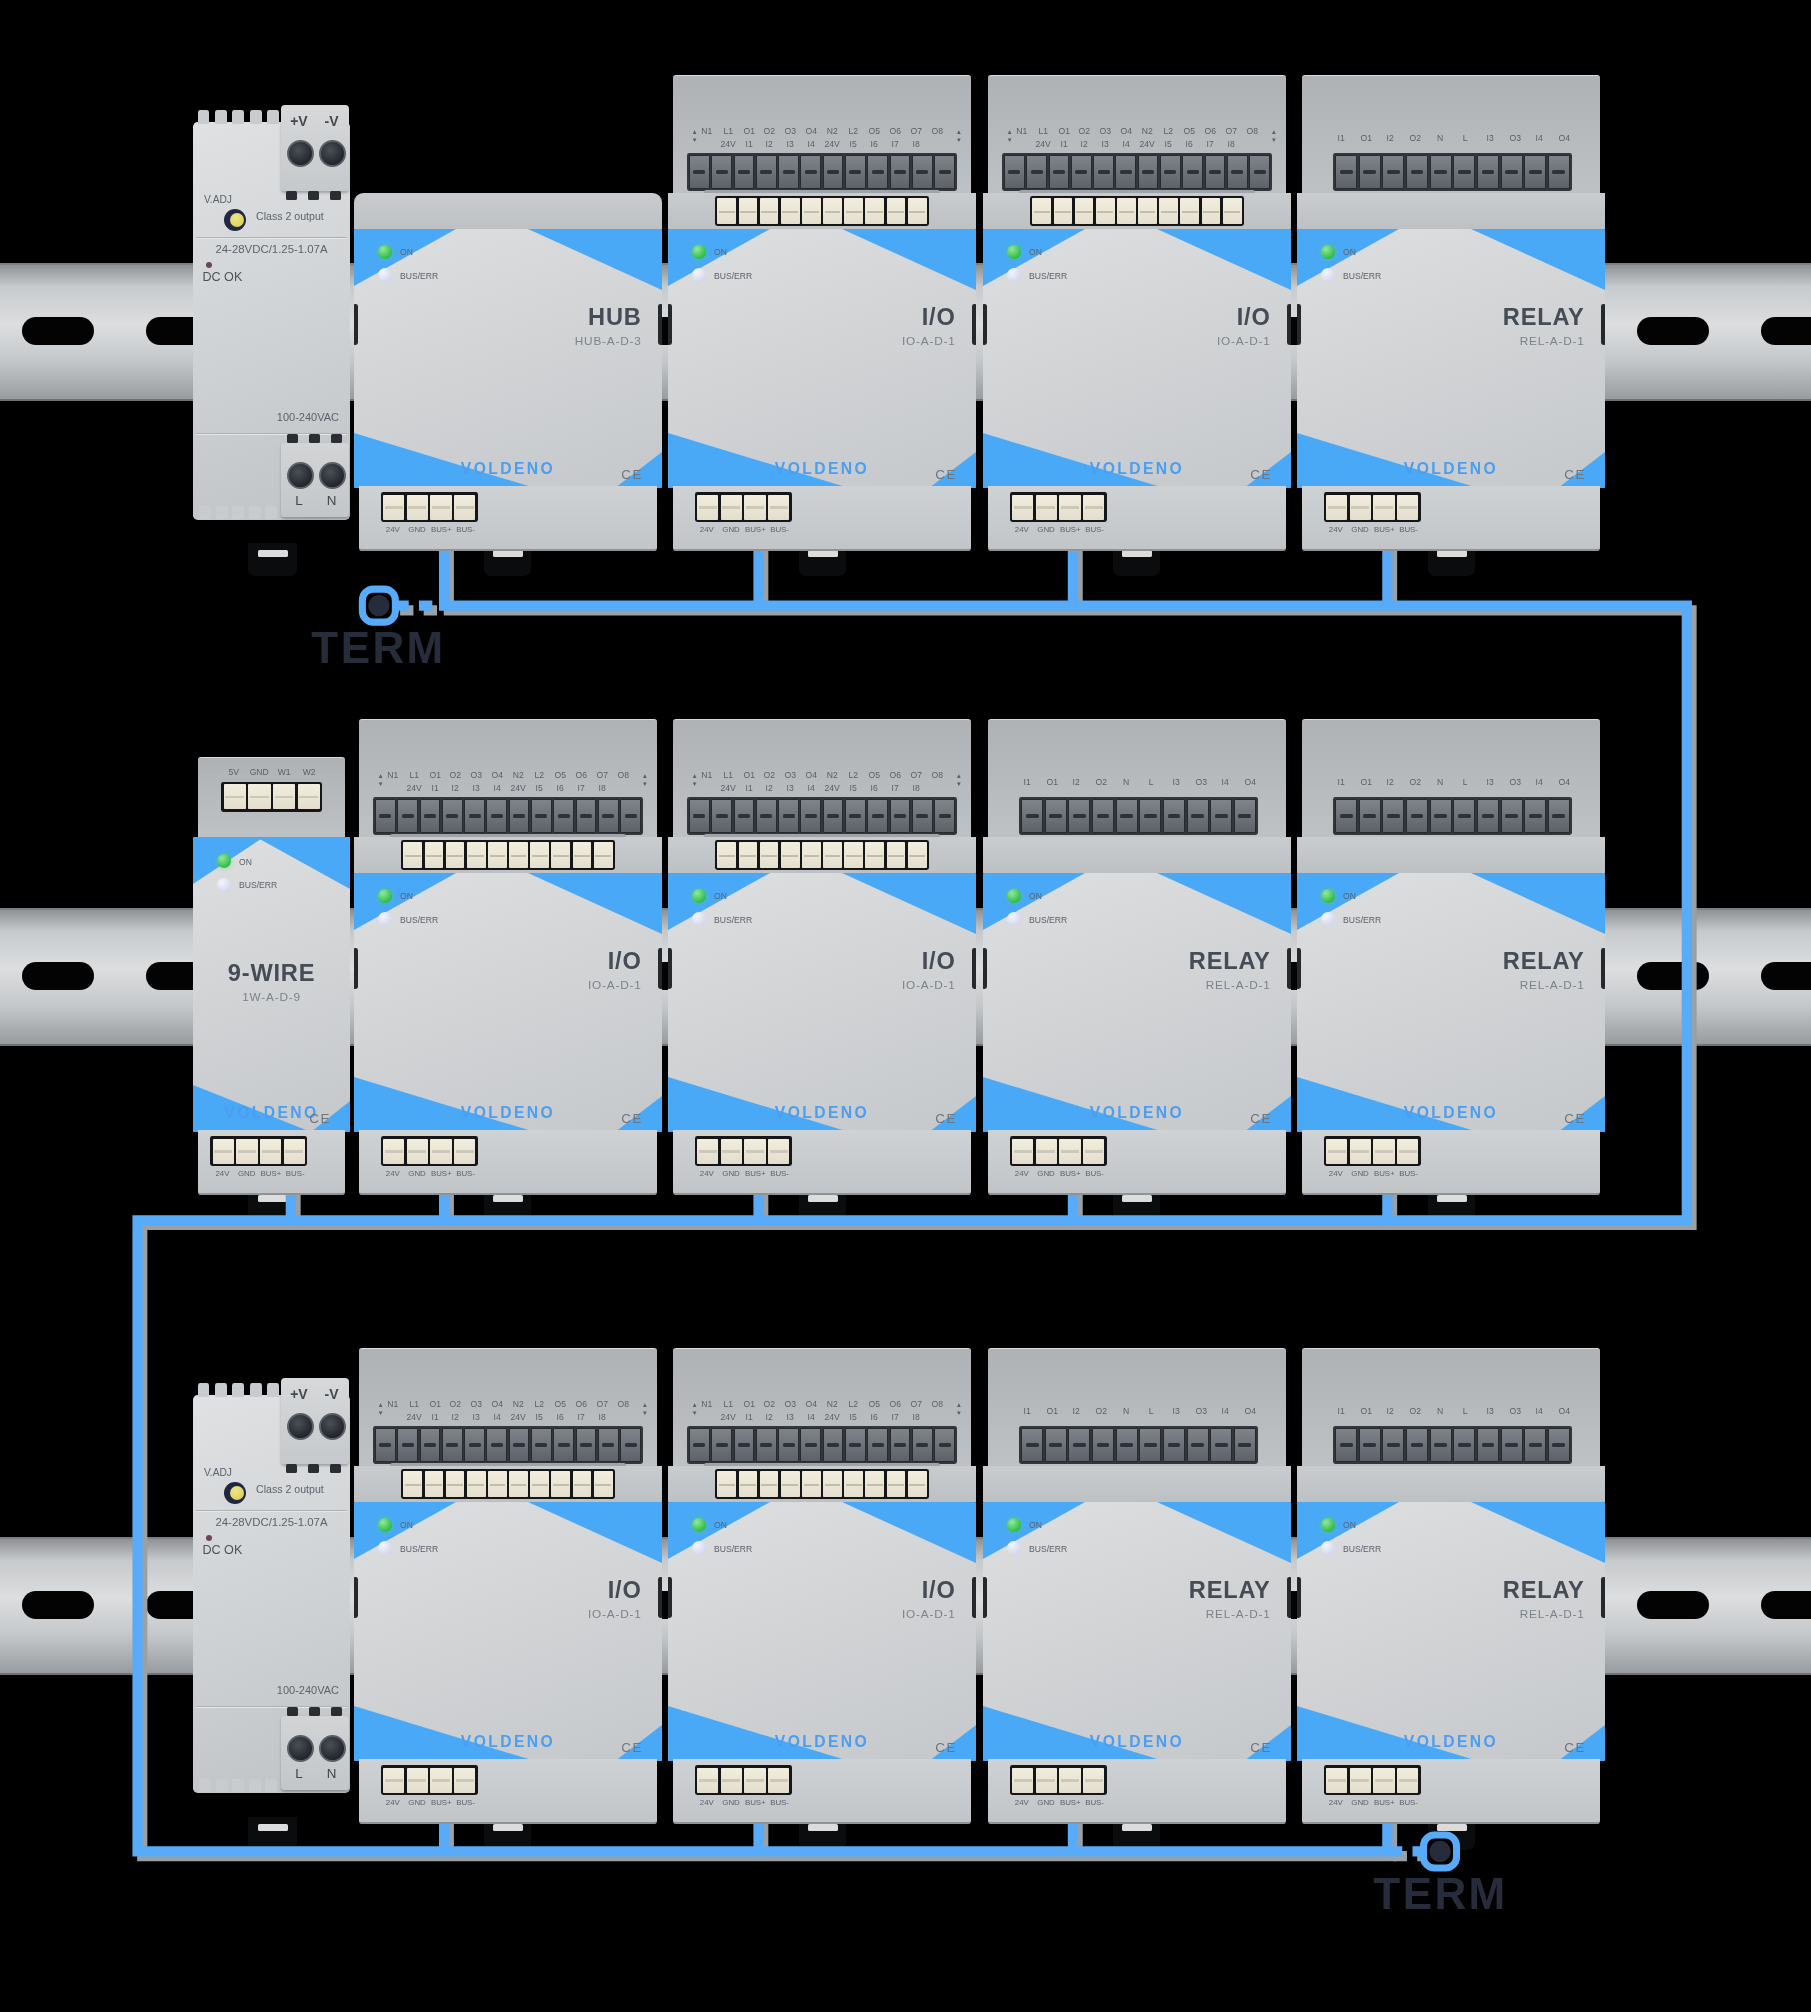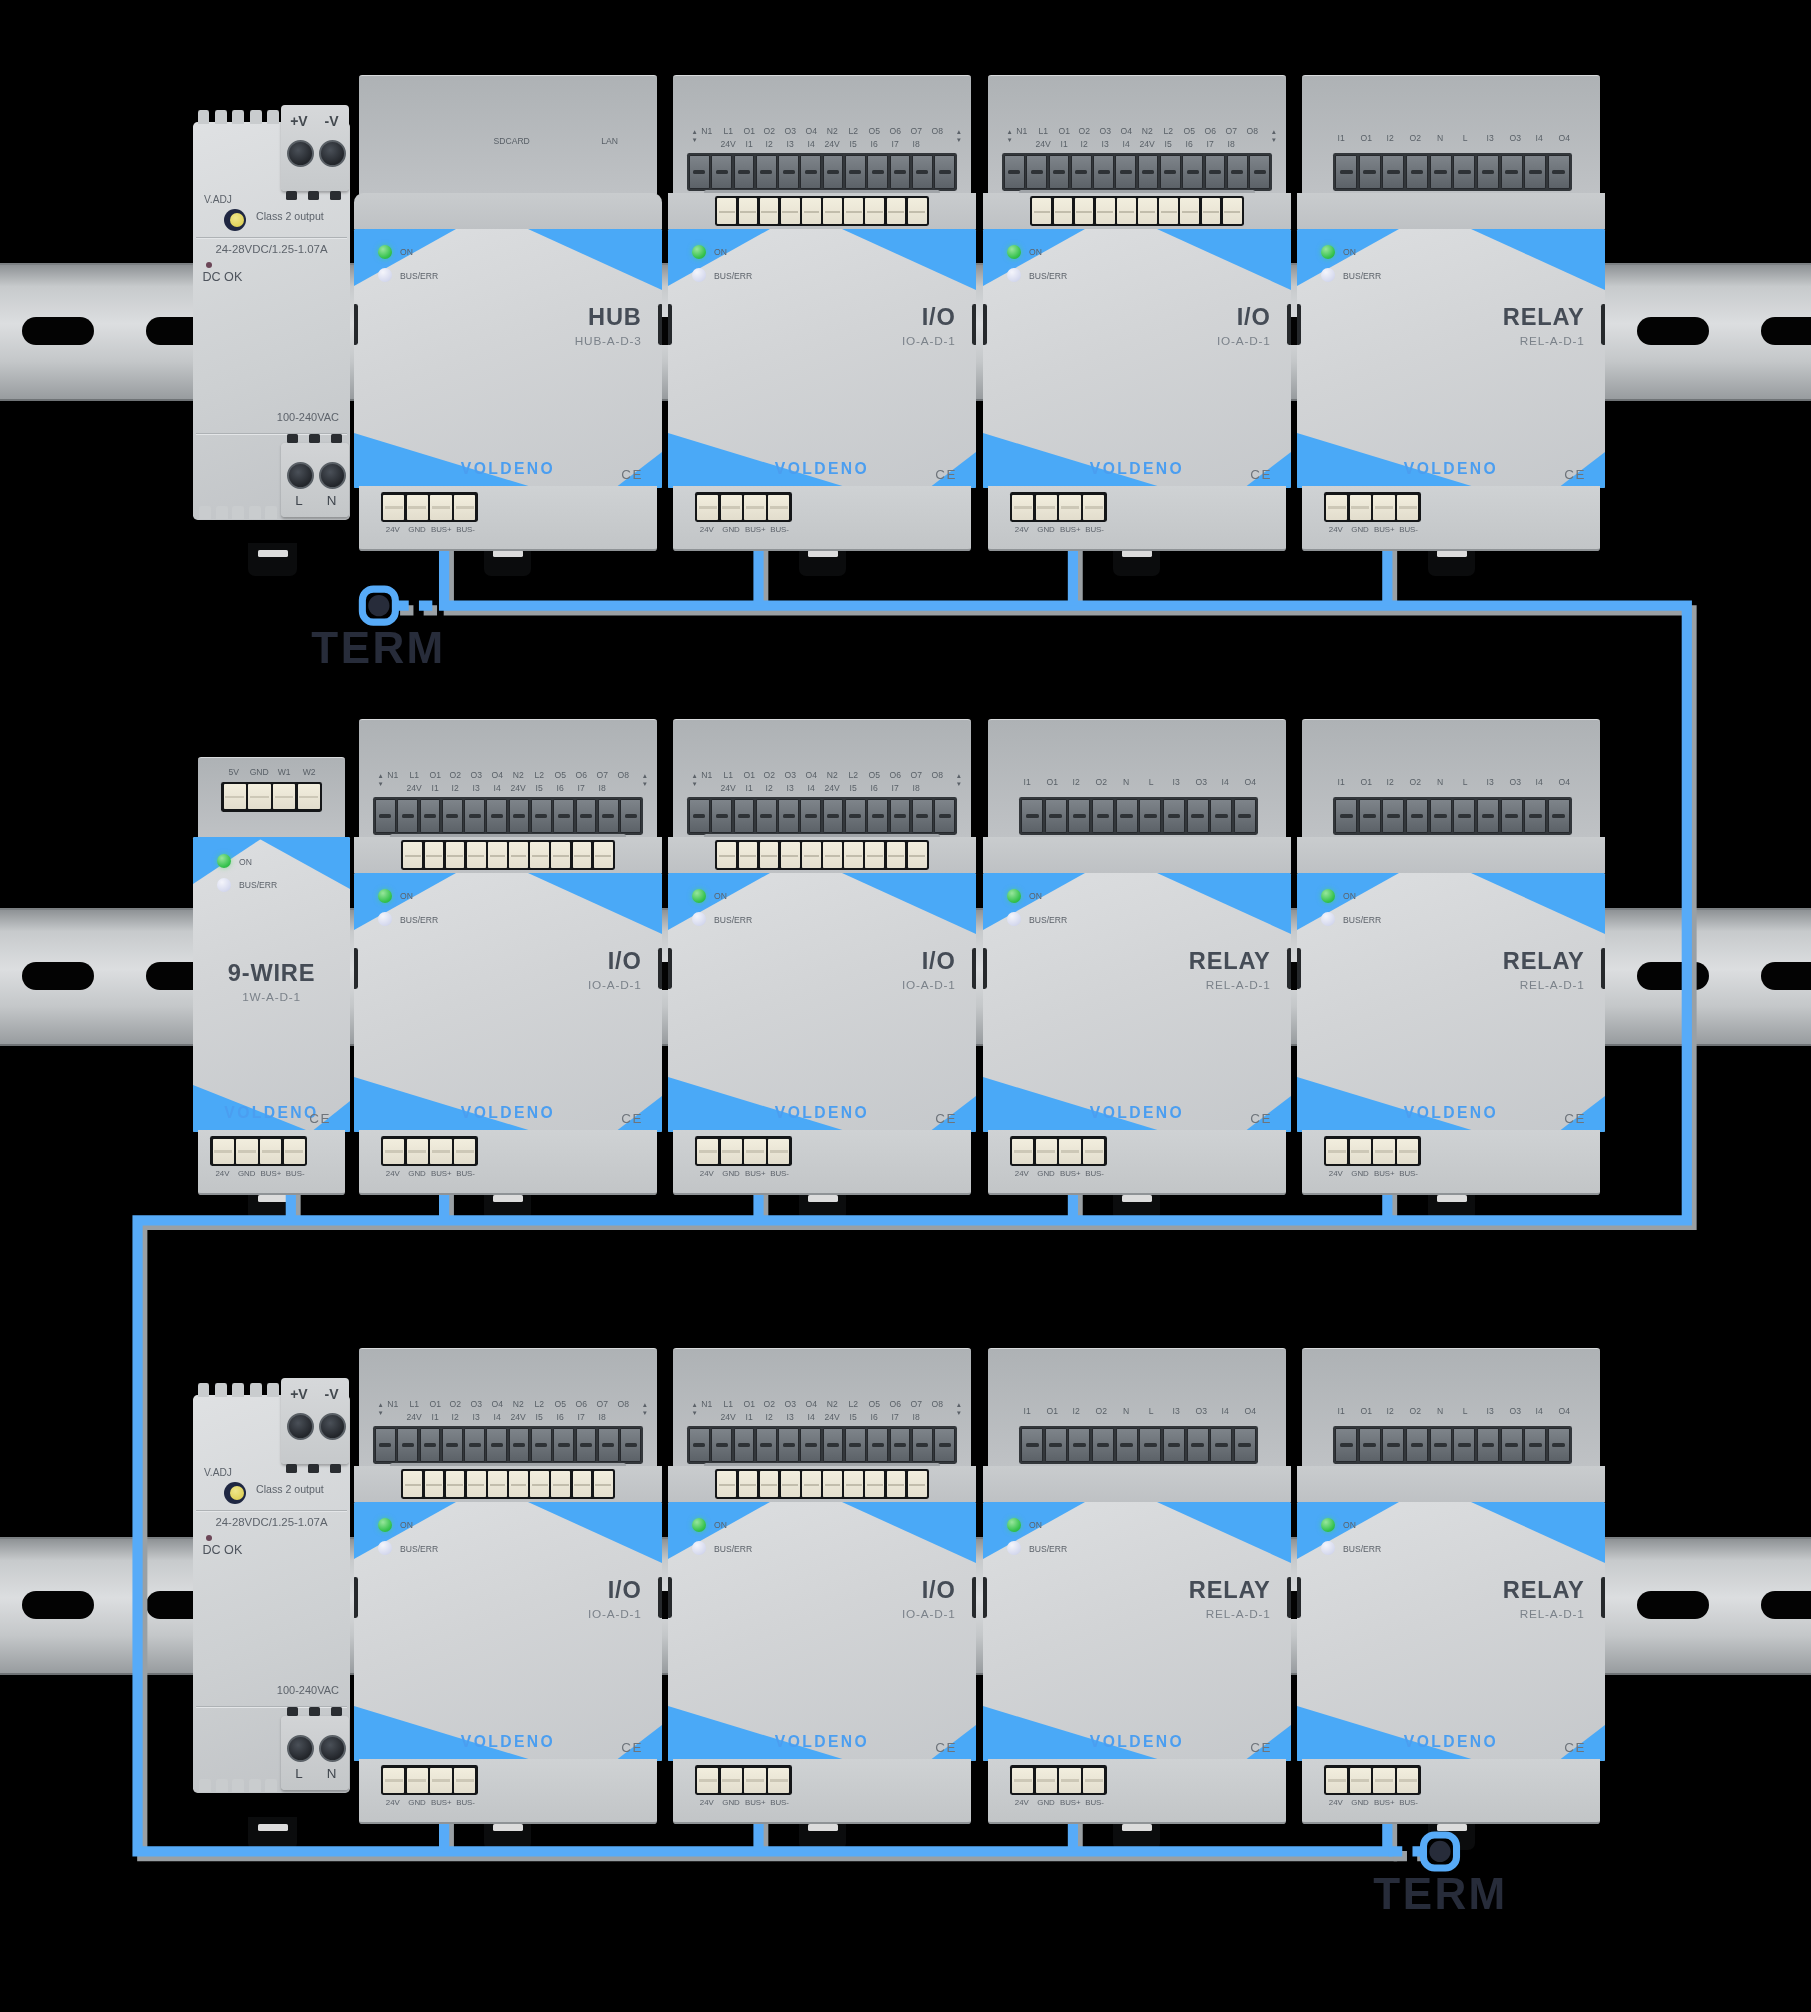--- a/index.html
+++ b/index.html
@@ -236,24 +236,20 @@
         <div class="lnlab" style="left: 2.4px;">L</div>
         <div class="lnlab" style="left: 35px;">N</div>
       </div>
       <div class="psu-tooth" style="left: 6.3px; top: 431px; height: 12.6px;"></div>
       <div class="psu-tooth" style="left: 23px; top: 431px; height: 12.6px;"></div>
       <div class="psu-tooth" style="left: 39px; top: 431px; height: 12.6px;"></div>
       <div class="psu-tooth" style="left: 56px; top: 431px; height: 12.6px;"></div>
       <div class="psu-tooth" style="left: 72px; top: 431px; height: 12.6px;"></div>
     </div>
     <div class="module" style="left: 354px; top: 75px; width: 308px; height: 476px;">
-      <div class="tblock">
-        <div class="tlabel" style="left: 102px; top: 60px; width: 102px;">SDCARD</div>
-        <div class="tlabel" style="left: 204px; top: 60px; width: 94px;">LAN</div>
-      </div>
       <div class="step rounded"></div>
       <div class="face">
         <div class="tri" style="inset: 0px; background: rgb(74, 169, 247); clip-path: polygon(0px 0px, 102px 0px, 0px 57px);"></div>
         <div class="tri" style="inset: 0px; background: rgb(74, 169, 247); clip-path: polygon(calc(100% - 134px) 0px, 100% 0px, 100% 61px);"></div>
         <div class="tri" style="inset: 0px; background: rgb(74, 169, 247); clip-path: polygon(0px 100%, 0px calc(100% - 55px), 181px 100%);"></div>
         <div class="tri" style="inset: 0px; background: rgb(74, 169, 247); clip-path: polygon(100% 100%, 100% calc(100% - 36px), calc(100% - 47px) 100%);"></div>
         <div class="led on" style="top: 15.7px;"></div>
         <div class="ledlabel" style="top: 18px;">ON</div>
         <div class="led off" style="top: 39px;"></div>
         <div class="ledlabel" style="top: 42px;">BUS/ERR</div>
@@ -542,21 +538,21 @@
       <div class="face" style="top: 118px;">
         <div class="tri" style="inset: 0px; background: rgb(74, 169, 247); clip-path: polygon(0px 0px, 71px 0px, 0px 47px);"></div>
         <div class="tri" style="inset: 0px; background: rgb(74, 169, 247); clip-path: polygon(calc(100% - 94px) 0px, 100% 0px, 100% 52px);"></div>
         <div class="tri" style="inset: 0px; background: rgb(74, 169, 247); clip-path: polygon(0px 100%, 0px calc(100% - 47px), 118px 100%);"></div>
         <div class="tri" style="inset: 0px; background: rgb(74, 169, 247); clip-path: polygon(100% 100%, 100% calc(100% - 31px), calc(100% - 39px) 100%);"></div>
         <div class="led on" style="top: 17.3px;"></div>
         <div class="ledlabel" style="top: 19.7px;">ON</div>
         <div class="led off" style="top: 41px;"></div>
         <div class="ledlabel" style="top: 43px;">BUS/ERR</div>
         <div class="title center" style="top: 123px;">9-WIRE</div>
-        <div class="model center" style="top: 153px;">1W-A-D-1</div>
+        <div class="model center" style="top: 153px;">1W-A-D-9</div>
         <div class="brand">VOLDENO</div>
         <div class="ce">CE</div>
       </div>
       <div class="bband">
         <div class="bconn" style="left: 12.6px; width: 97px;">
           <div class="bcell"></div>
           <div class="bcell"></div>
           <div class="bcell"></div>
           <div class="bcell"></div>
         </div>

